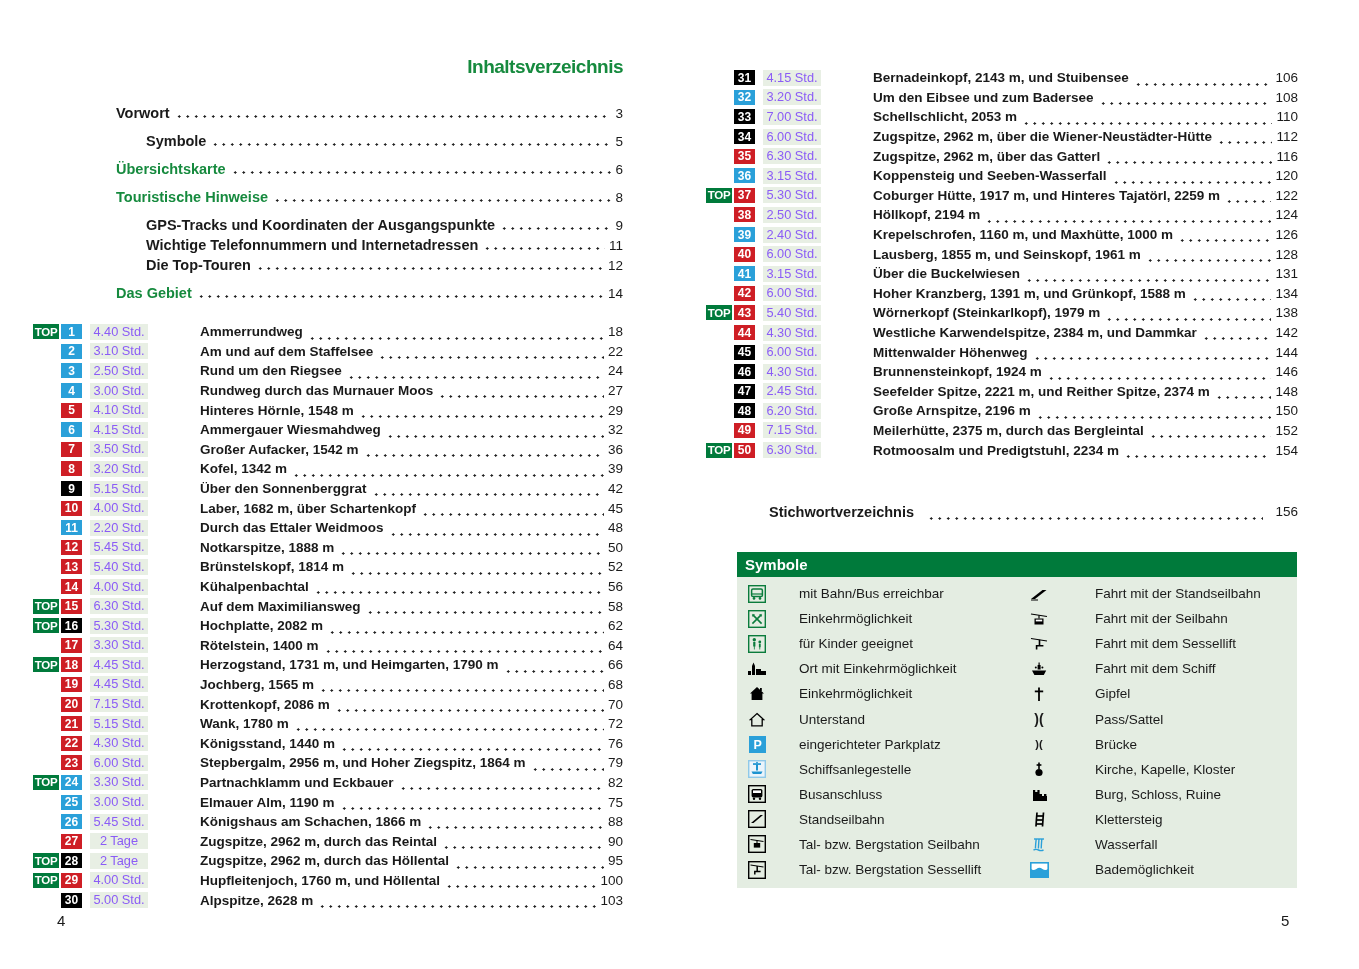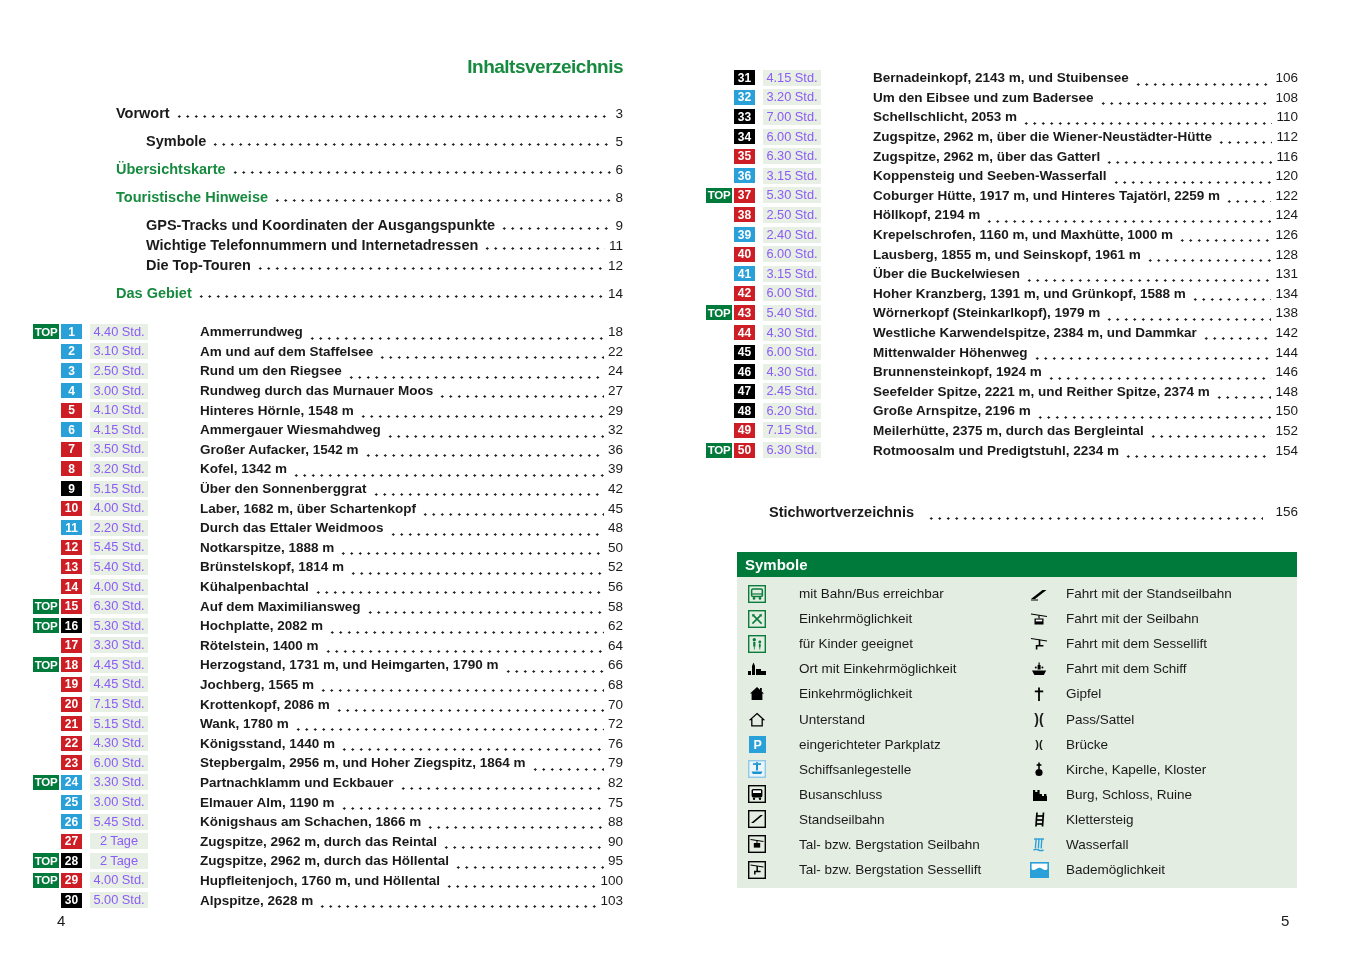--- a/index.html
+++ b/index.html
@@ -66,21 +66,21 @@
     background:var(--legend-header);color:#fff;font-size:15px;font-weight:bold;
     height:25px;line-height:25px;padding-left:8px;
   }
   .symbols-body{background:var(--legend-bg);display:flex;padding:4px 0 6px 0;}
   .symbols-col{width:285px;}
   .symbols-col.right{width:275px;}
   .sym-row{display:flex;align-items:center;height:25.1px;}
   .sym-icon{width:22px;flex:0 0 22px;margin-left:9px;display:flex;align-items:center;justify-content:center;}
   .symbols-col.right .sym-icon{margin-left:6px;}
   .sym-label{margin-left:31px;font-size:13.5px;color:#1a1a1a;white-space:nowrap;}
-  .symbols-col.right .sym-label{margin-left:16px;}
+  .symbols-col.right .sym-label{margin-left:45px;}
   .glyph{font-size:14px;font-weight:bold;line-height:1;}
   .glyph.small{font-size:11px;}
 
   
   .footer-num{position:absolute;font-size:15px;color:#1a1a1a;}
   .footer-num.left{left:57px;top:912px;}
   .footer-num.right{left:1281px;top:912px;}
 </style>
 </head>
 <body>

